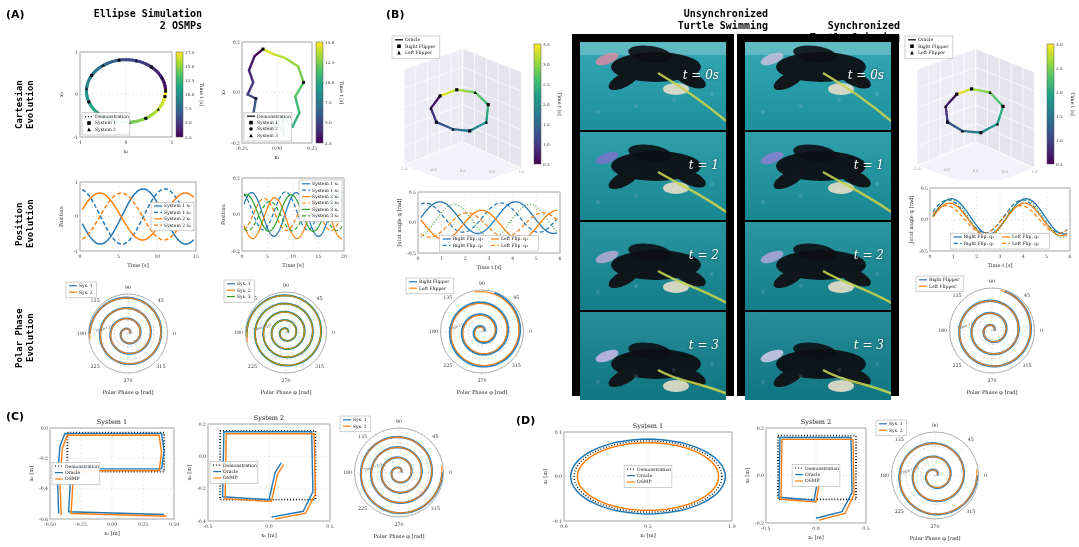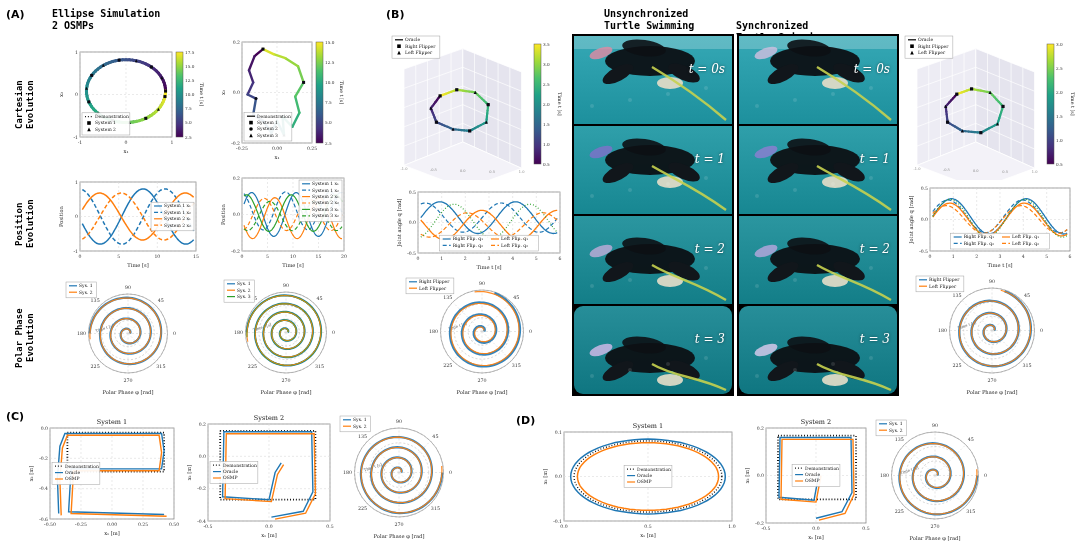--- a/index.html
+++ b/index.html
@@ -1,28 +1,28 @@
 <!DOCTYPE html>
 <html><head>
 <meta charset="utf-8">
 <style>
   html,body{margin:0;padding:0;background:#fff;}
   .fig{position:relative;width:1079px;height:547px;background:#ffffff;overflow:hidden;
        font-family:"DejaVu Sans",sans-serif;}
   .plabel{position:absolute;font:bold 11px "DejaVu Sans",sans-serif;color:#000;}
   .coltitle{position:absolute;font:bold 10px "DejaVu Sans Mono",monospace;color:#000;
-            text-align:left;white-space:pre-line;line-height:12px;}
+            text-align:right;white-space:pre-line;line-height:12px;}
   .rowlabel{position:absolute;writing-mode:vertical-rl;transform:rotate(180deg);
             font:bold 9px "DejaVu Sans Mono",monospace;color:#000;text-align:center;
             white-space:pre-line;line-height:11px;width:26px;}
   .chart{position:absolute;}
   .chart svg{display:block;}
-  .photostrip{position:absolute;background:#000;padding:2px;box-sizing:border-box;}
+  .photostrip{position:absolute;background:#000;padding:8px;box-sizing:border-box;}
   .photo-frame{position:relative;height:88px;margin-bottom:2px;overflow:hidden;}
-  .photo-frame:last-child{margin-bottom:8px;border-radius:9px;}
+  .photo-frame:last-child{margin-bottom:8px;}
   .photo-frame svg{position:absolute;left:0;top:0;}
   .frame-label{position:absolute;right:7px;top:30%;color:#fff;
                font:italic 12px "DejaVu Serif",serif;text-shadow:0 0 3px rgba(0,0,0,.6);}
 </style>
 </head>
 <body>
 
 <div class="fig">
 
   <div class="plabel" style="left:6px;top:8px">(A)</div>

